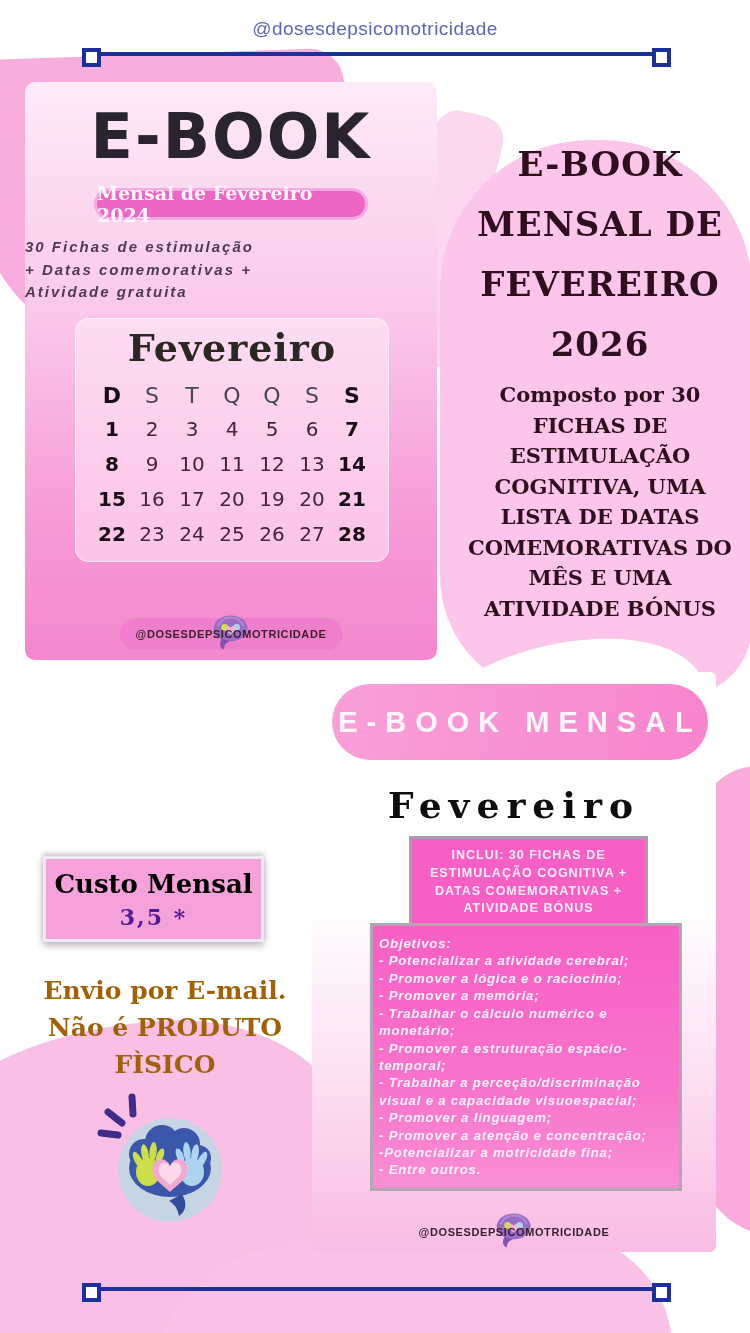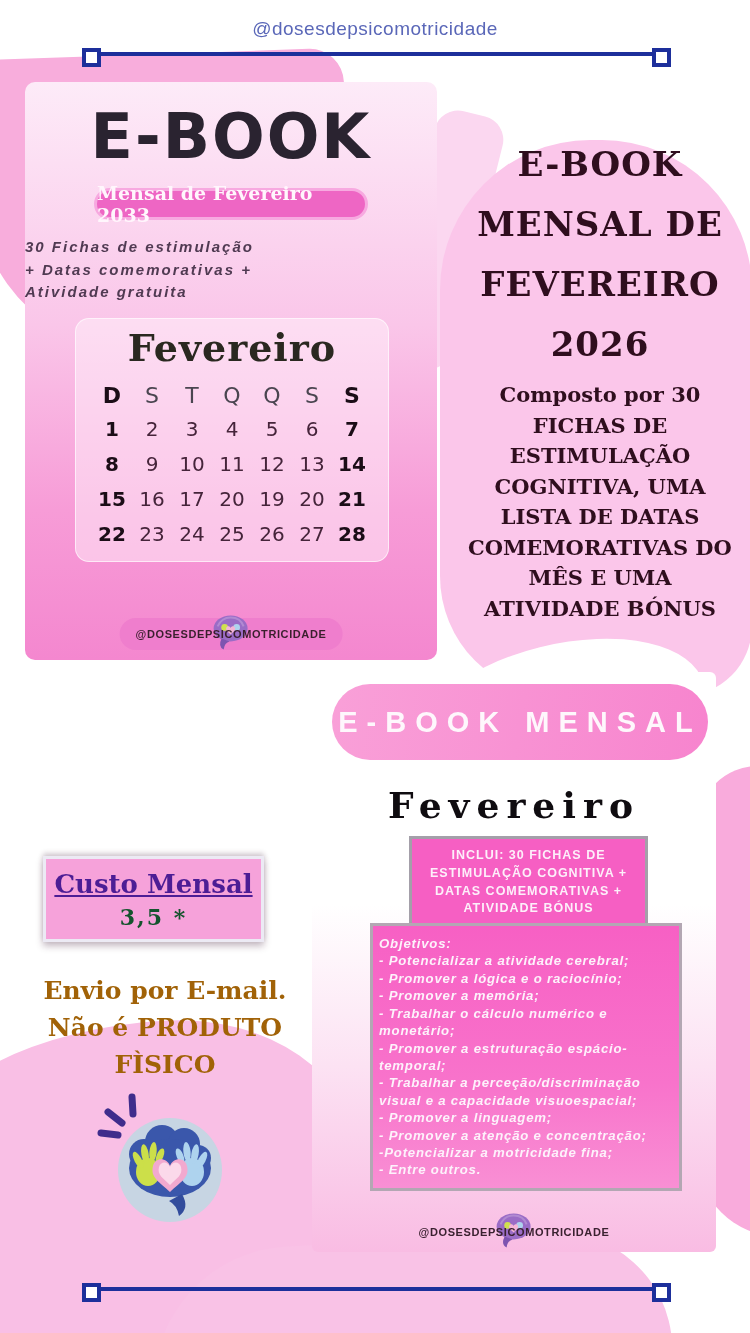--- a/index.html
+++ b/index.html
@@ -94,23 +94,23 @@
                   letter-spacing:.8px;line-height:1.32;color:#fdf2fb;}
   .offer-badge{bottom:14px;left:50%;transform:translateX(-50%);display:flex;
                align-items:center;justify-content:center;}
   .offer-badge .badge-text{color:#3a2130;}
 
   
   .price-card{left:43px;top:856px;width:215px;height:80px;background:#f6a2da;
               border:3px solid #eceaf4;z-index:2;text-align:center;
               box-shadow:0 4px 7px rgba(60,20,50,.3),0 -3px 5px rgba(60,20,50,.2);}
   .price-title{margin-top:10px;font-family:"DejaVu Serif",serif;font-weight:700;
-               font-size:26px;color:#4c1d95;text-decoration:underline;}
+               font-size:26px;color:#000000;}
   .price-value{margin-top:5px;font-family:"DejaVu Serif",serif;font-weight:700;
-               font-size:22px;letter-spacing:2px;color:#14532d;}
+               font-size:22px;letter-spacing:2px;color:#4c1d95;}
   .delivery-note{left:20px;top:972px;width:290px;z-index:2;text-align:center;
                  font-family:"DejaVu Serif",serif;font-weight:700;font-size:25px;
                  line-height:37px;color:#a16207;}
   .brand-logo{left:92px;top:1086px;z-index:2;}
 </style>
 </head>
 <body>
 
 <div class="canvas">
 
@@ -122,21 +122,21 @@
   <div class="blob blob-bottom-left"></div>
   <div class="blob blob-bottom-center"></div>
 
   <div class="handle handle-top">@dosesdepsicomotricidade</div>
   <div class="hline hline-top"></div>
   <div class="endcap cap-tl"></div>
   <div class="endcap cap-tr"></div>
 
   <div class="abs cover-card">
     <div class="abs cover-title">E-BOOK</div>
-    <div class="abs cover-pill">Mensal de Fevereiro 2033</div>
+    <div class="abs cover-pill">Mensal de Fevereiro 2024</div>
     <div class="abs cover-desc pre">30 Fichas de estimulação
 + Datas comemorativas +
 Atividade gratuita</div>
 
     <div class="abs calendar-panel">
       <div class="abs cal-month">Fevereiro</div>
       <div class="cal-headers">
           <span class="cal-cell cal-hdr cal-strong">D</span>
           <span class="cal-cell cal-hdr">S</span>
           <span class="cal-cell cal-hdr">T</span>

